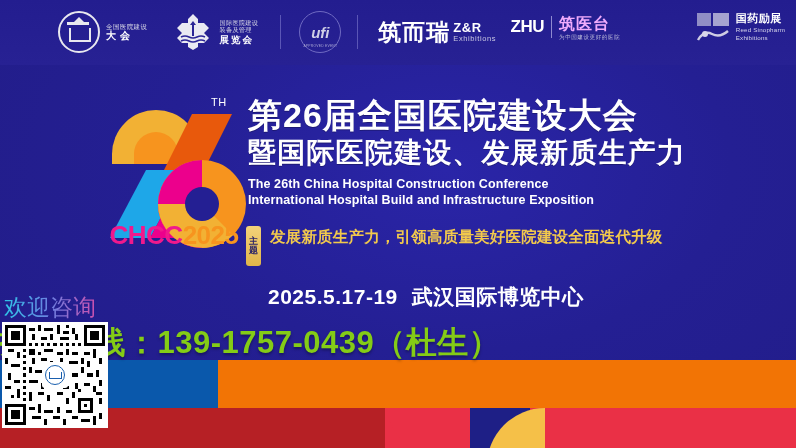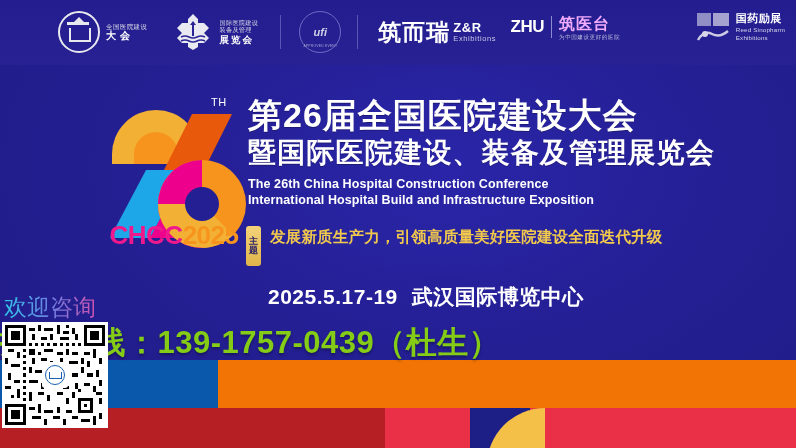--- a/index.html
+++ b/index.html
@@ -72,21 +72,21 @@
   }
   .logo-cn2{line-height:1.2;color:#dcdce8;}
   .logo-cn2 .l1,.logo-cn2 .l2{font-size:6.2px;letter-spacing:.3px;white-space:nowrap;}
   .logo-cn2 .l3{font-size:9.5px;font-weight:bold;letter-spacing:2px;color:#fff;}
   #divider1{width:1px;height:34px;background:#5b56b6;margin-left:22px;}
   #logo-ufi{margin-left:18px;display:flex;align-items:center;}
   .ufi-circle{
     width:40px;height:40px;border-radius:50%;border:1px solid #6f6ac2;
     display:flex;align-items:center;justify-content:center;position:relative;
   }
-  .ufi-circle .ufi-text{font-size:11px;font-weight:bold;color:#cfcfe6;font-style:italic;}
+  .ufi-circle .ufi-text{font-size:15px;font-weight:bold;color:#cfcfe6;font-style:italic;}
   .ufi-circle .ufi-sub{
     position:absolute;bottom:4px;left:0;width:100%;text-align:center;
     font-size:3.4px;color:#a9a6d4;letter-spacing:.2px;
   }
   #divider2{width:1px;height:34px;background:#5b56b6;margin-left:16px;}
   #logo-zr{margin-left:20px;display:flex;align-items:flex-end;gap:3px;}
   #logo-zr .zr-cn{
     font-size:23px;font-weight:bold;color:#ffffff;letter-spacing:1px;
     line-height:1;
   }
@@ -307,21 +307,21 @@
       <path d="M62 86 L86 86 L58 138 L34 138 Z" fill="#1ea7e8" opacity="0"></path>
     </svg>
   </div>
   <div class="th-mark">TH</div>
   <div id="chcc-text">
     <span class="c-pink">CHCC</span><span class="c-orange">2025</span>
   </div>
 
   <div id="title-block">
     <div id="title-line1">第26届全国医院建设大会</div>
-    <div id="title-line2">暨国际医院建设、装备及管理展览会</div>
+    <div id="title-line2">暨国际医院建设、发展新质生产力</div>
     <div id="subtitle-en">
       <div>The 26th China Hospital Construction Conference</div>
       <div>International Hospital Build and Infrastructure Exposition</div>
     </div>
   </div>
 
   <div id="theme-row">
     <div id="theme-badge">
       <span>主</span>
       <span>题</span>

